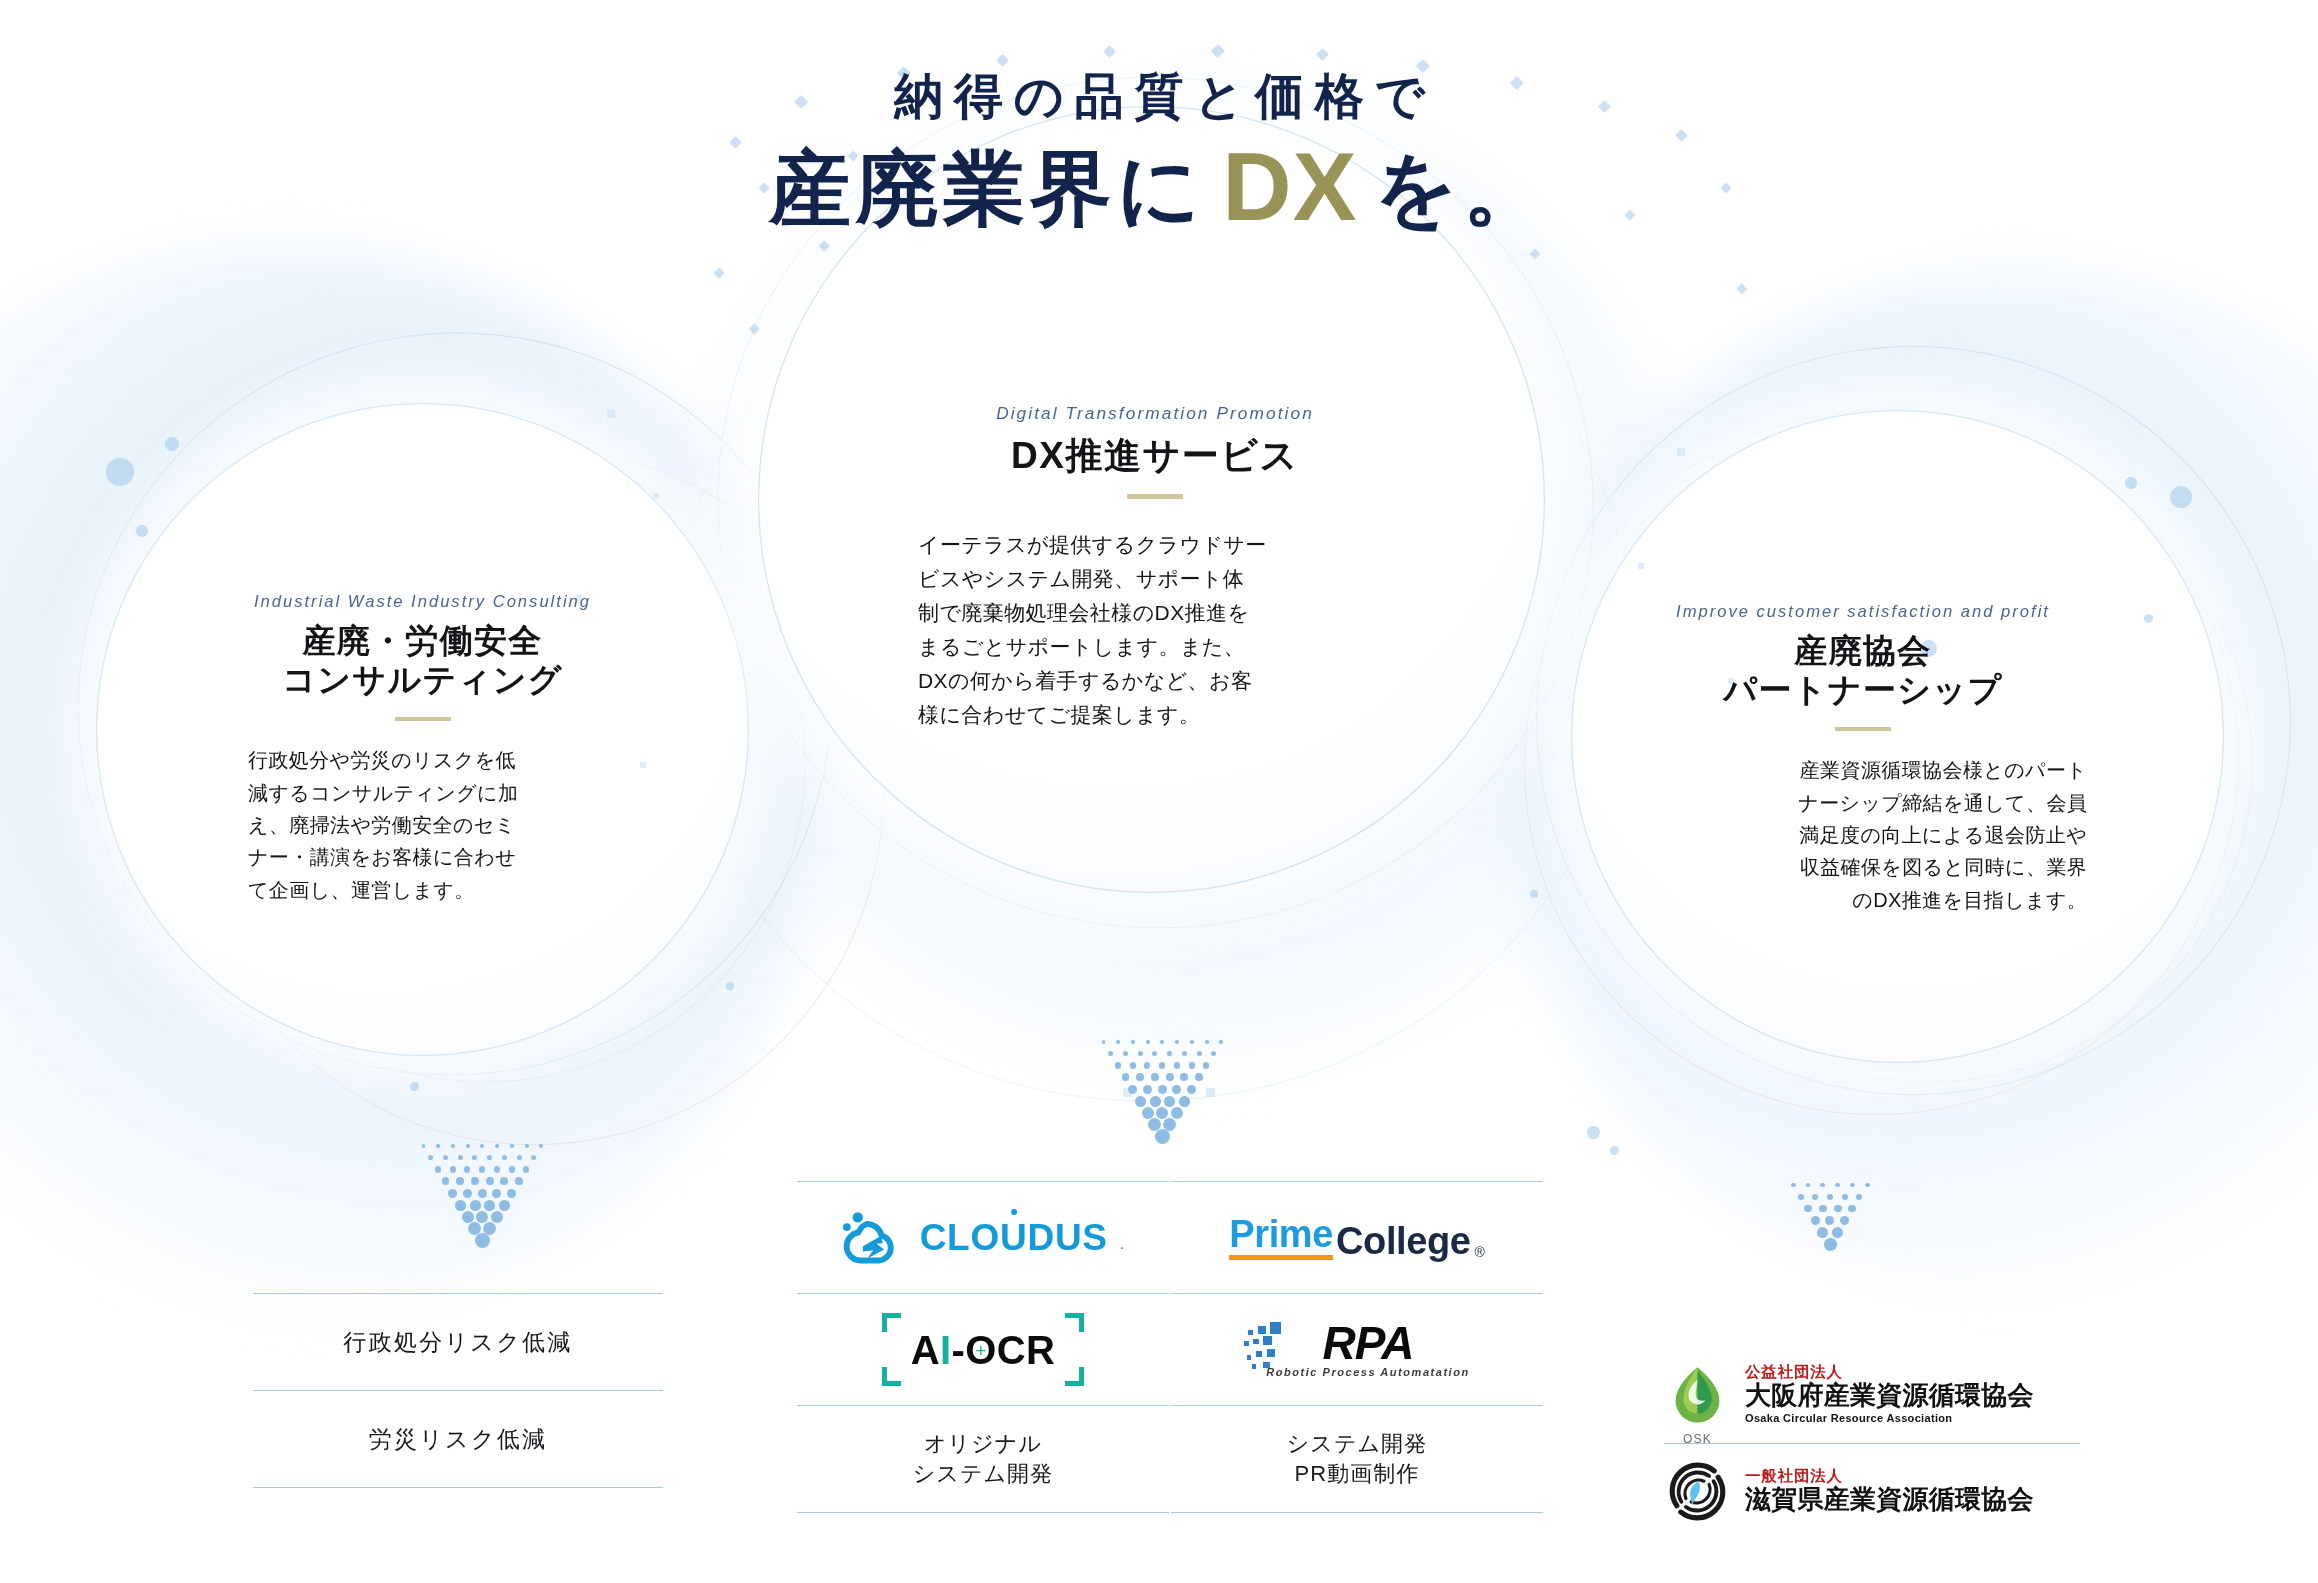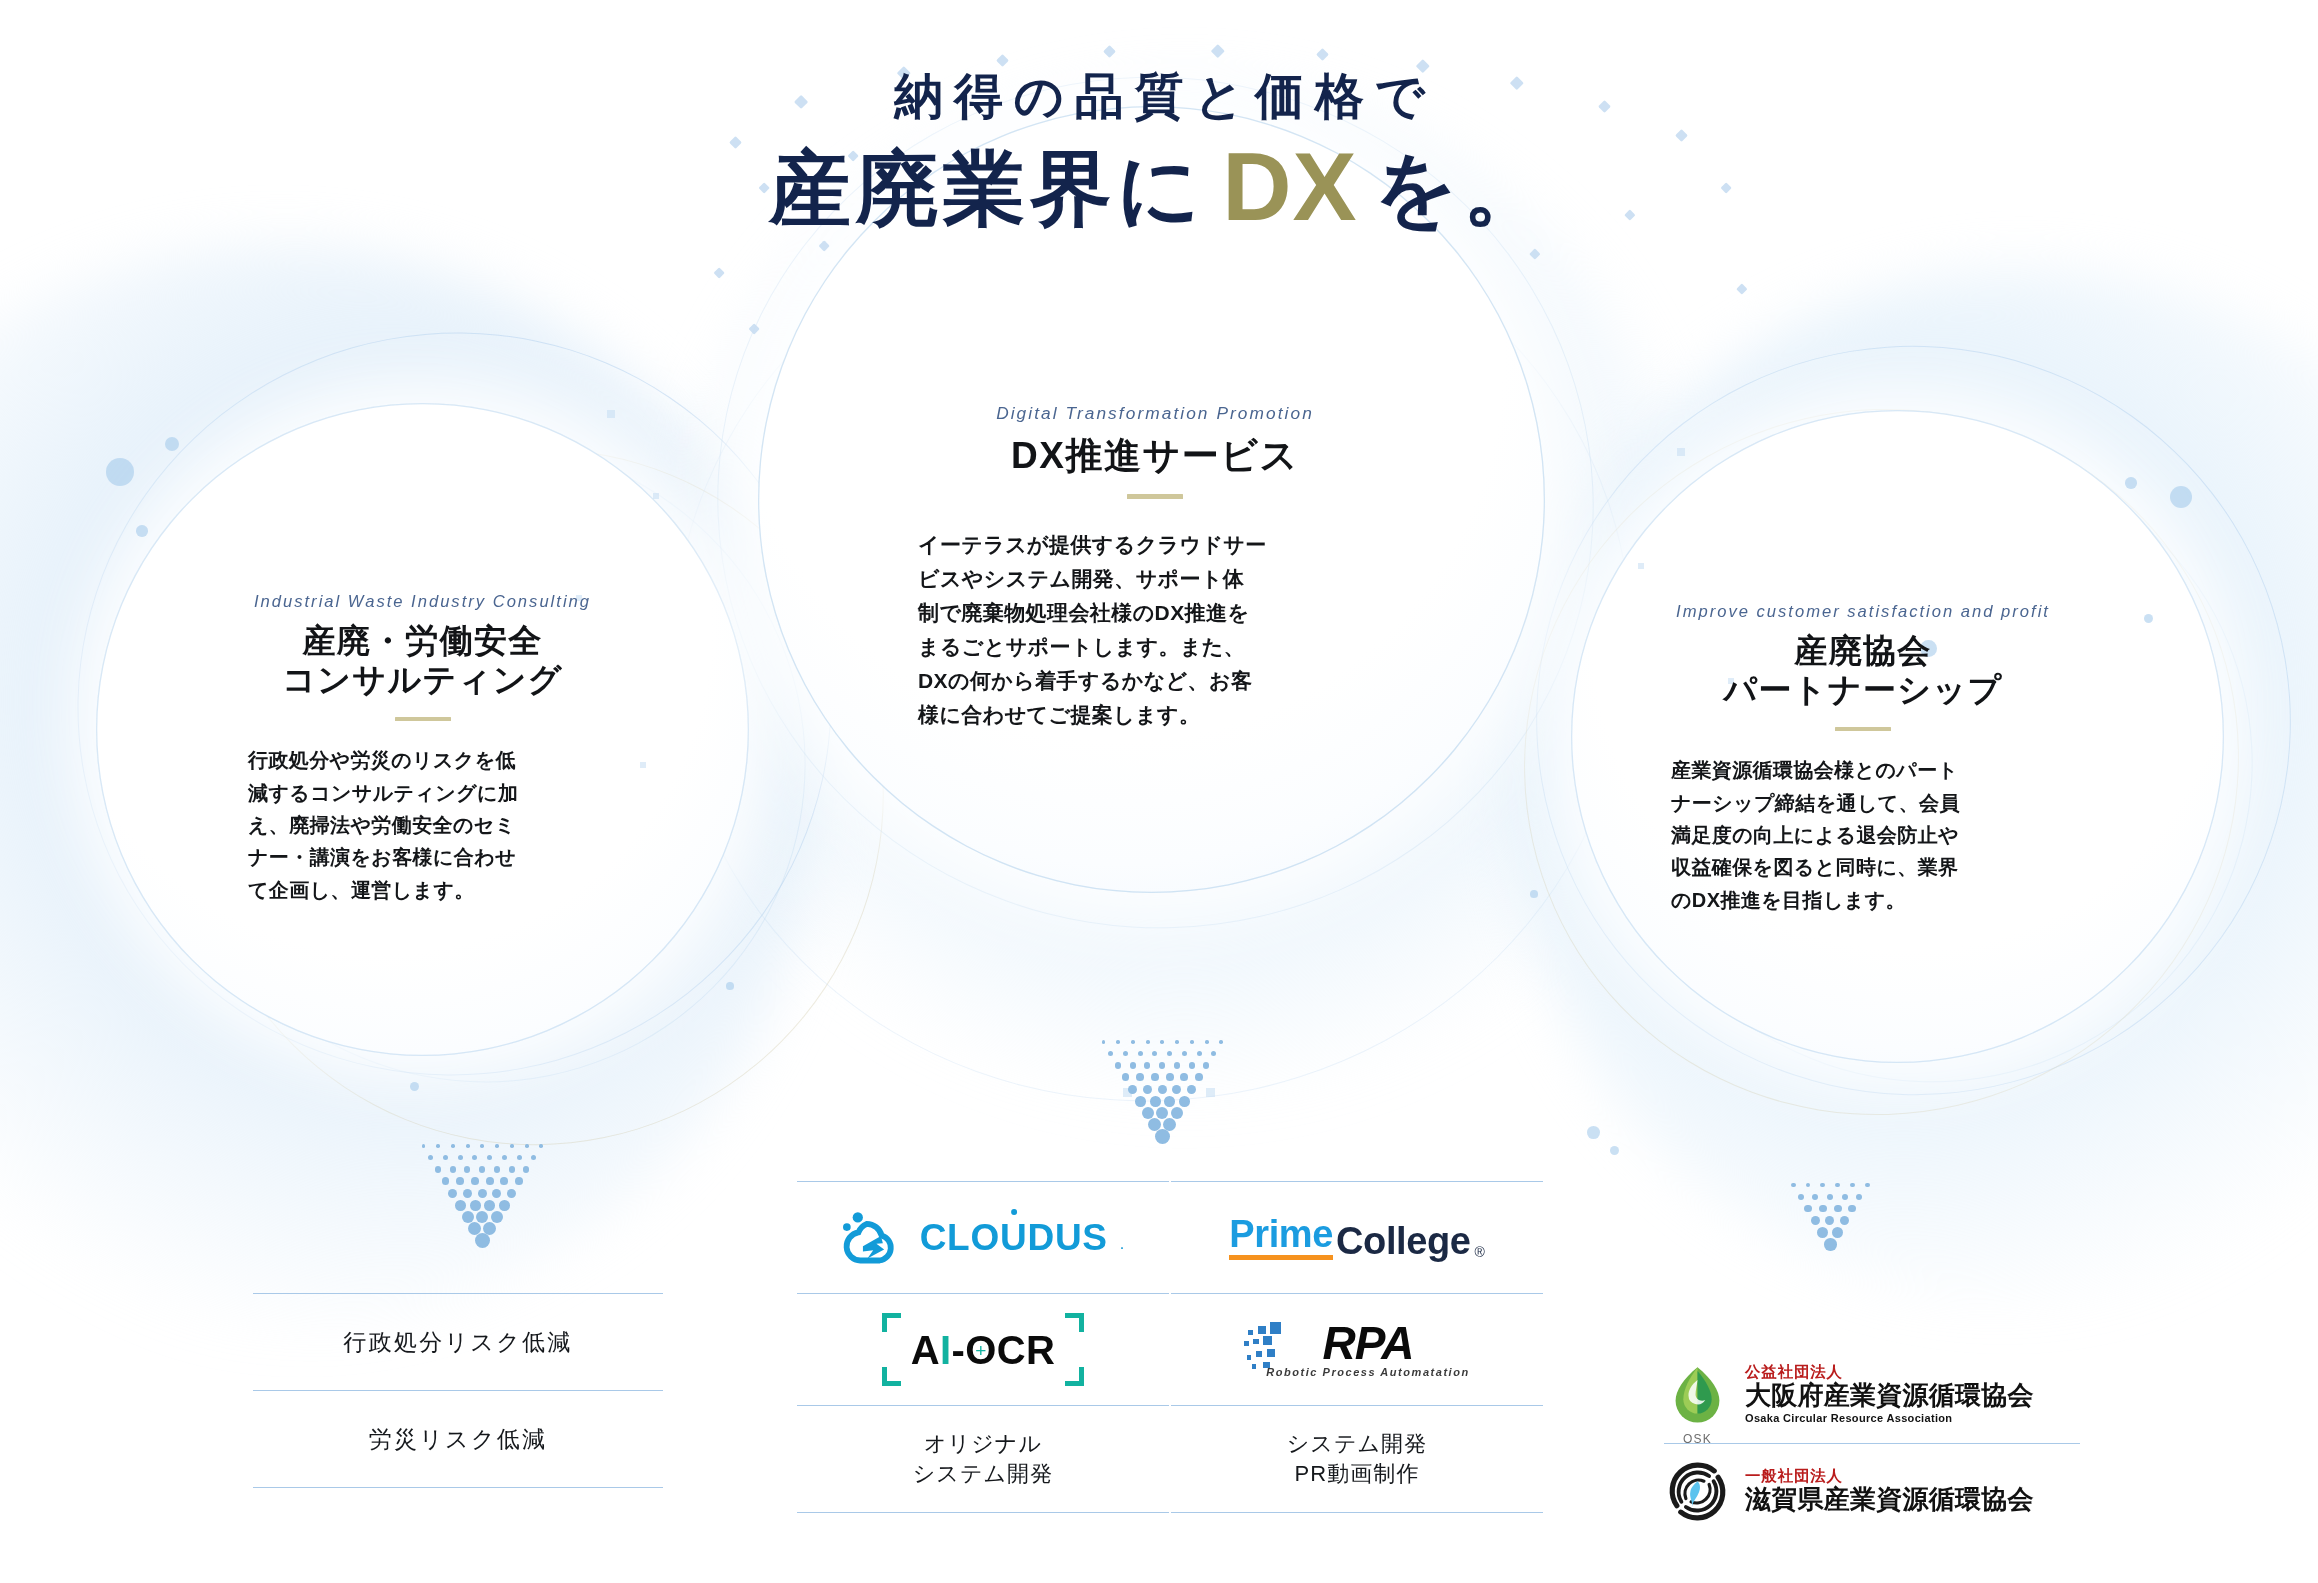--- a/index.html
+++ b/index.html
@@ -91,35 +91,35 @@
   }
   .card .title {
     color: #121417; font-weight: 700; line-height: 1.18; letter-spacing: .04em;
     margin-top: 10.2px; white-space: pre-line;
   }
   .card .rule {
     width: 56px; height: 4.5px; background: #cfc79b; margin: 16.6px auto 0; border-radius: 0.6px;
   }
   .card .body {
     margin-top: 23px; color: #141619; line-height: 1.62; letter-spacing: .02em;
-    font-weight: 700; text-align: left; white-space: pre-line;
+    font-weight: 400; text-align: left; white-space: pre-line;
   }
 
   .card.left  { left: 192px; top: 592px; width: 461px; }
   .card.left .title { font-size: 33px; }
   .card.left .body { font-size: 20px; margin-left: 56px; margin-right: 25.6px; }
 
   .card.center { left: 880px; top: 403px; width: 550px; }
   .card.center .eyebrow { font-size: 17.3px; }
   .card.center .title { font-size: 37px; }
   .card.center .body { font-size: 21px; margin-left: 38px; margin-right: 19px; margin-top: 29px; }
 
   .card.right { left: 1626px; top: 602px; width: 474px; }
   .card.right .title { font-size: 33px; }
-  .card.right .body { font-size: 20px; margin-left: 45px; margin-right: 12.8px; }
+  .card.right .body { font-size: 20px; margin-left: 45px; margin-right: 12.8px; text-align: right; }
 
   
   .featlist { position: absolute; z-index: 5; left: 253px; top: 1293px; width: 410px; }
   .featlist .fitem {
     border-top: 1.3px solid #a9c9e8;
     height: 97px; display: flex; align-items: center; justify-content: center;
     font-size: 23px; color: #15181c; letter-spacing: .1em; font-weight: 500;
   }
   .featlist .fitem:last-child { border-bottom: 1.3px solid #a9c9e8; }
 

